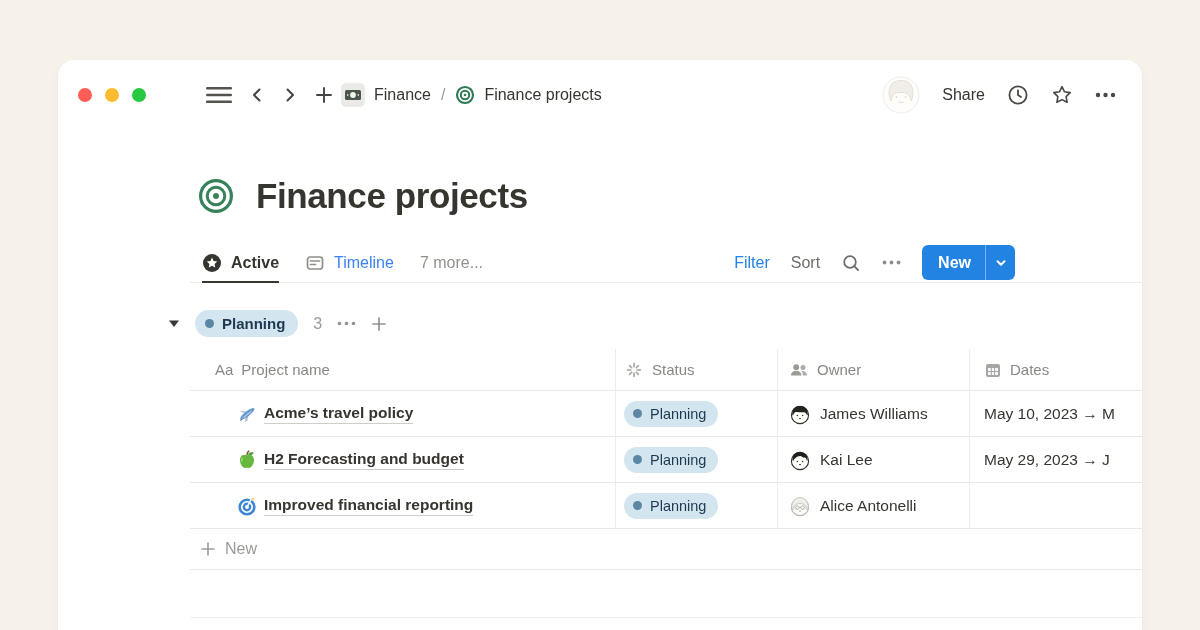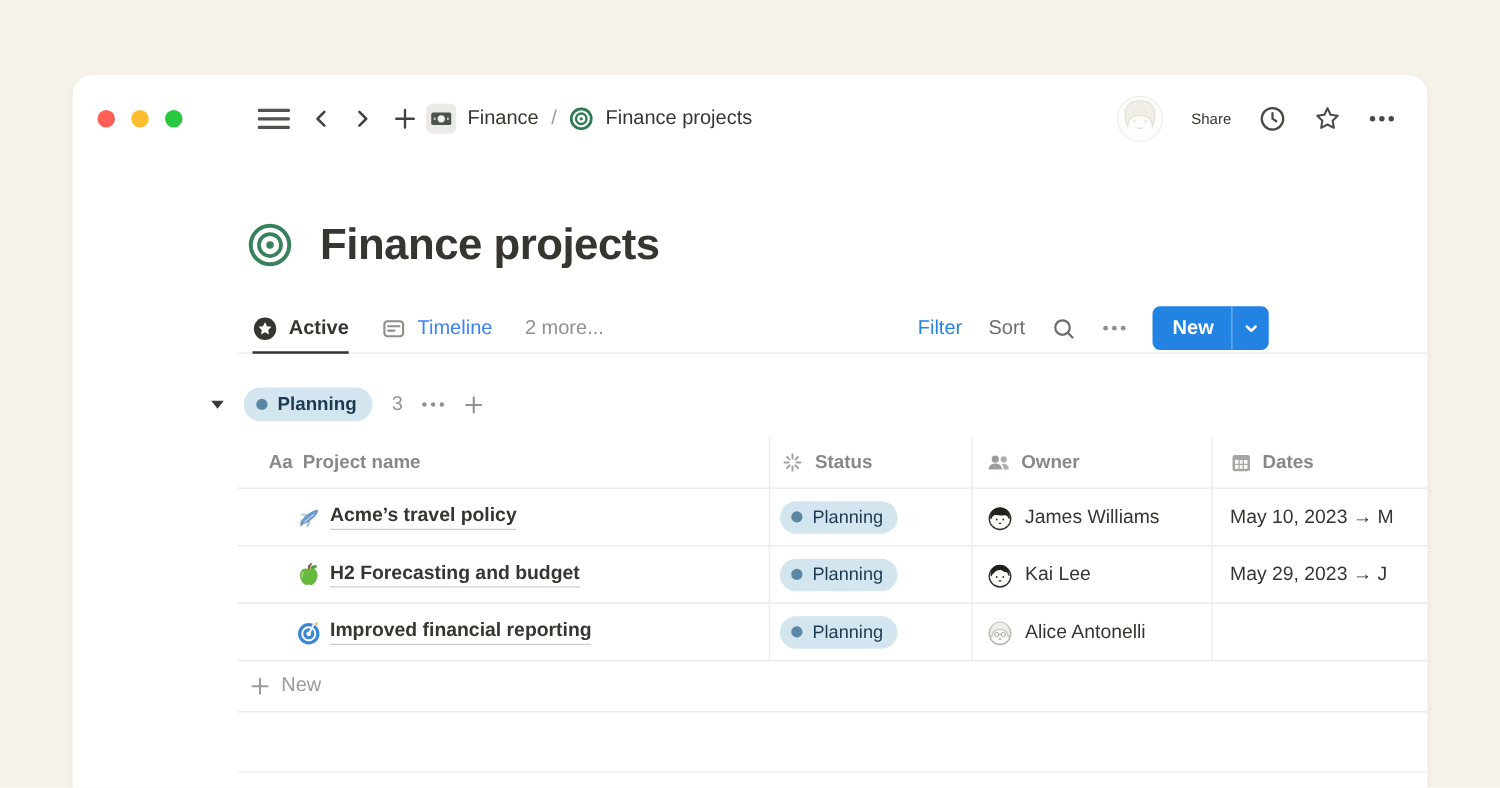--- a/index.html
+++ b/index.html
@@ -20,21 +20,21 @@
   .topbar { display:flex; align-items:center; padding:16px 26px 0 20px; }
   .lights { display:flex; gap:13px; }
   .light { width:14px; height:14px; border-radius:50%; }
   .tl-red{ background:#FF5F57; } .tl-yellow{ background:#FEBC2E; } .tl-green{ background:#28C840; }
   .topbar-nav { display:flex; align-items:center; margin-left:60px; gap:17px; }
   .icon-btn { display:flex; align-items:center; justify-content:center; }
   .breadcrumb { display:flex; align-items:center; gap:9px; margin-left:8px; font-size:16px; }
   .crumb-icon-box { width:24px; height:24px; border-radius:5px; background:#EBEAE6; display:flex; align-items:center; justify-content:center; }
   .crumb-sep { color:#9B9A97; margin:0 1px; }
   .topbar-right { margin-left:auto; display:flex; align-items:center; gap:22px; }
-  .share { font-size:12px; }
+  .share { font-size:16px; }
   .top-avatar { width:38px; height:38px; }
   
   .title-row { display:flex; align-items:center; gap:22px; margin:62px 0 0 140px; }
   .page-title { font-size:35px; font-weight:700; letter-spacing:-0.4px; }
   
   .viewbar { position:relative; margin-top:26px; height:41px; }
   .viewbar-border { position:absolute; left:132px; right:0; bottom:0; height:1px; background:#EDECEA; }
   .tabs { position:absolute; left:144px; top:0; height:41px; display:flex; align-items:center; gap:26px; }
   .tab { display:flex; align-items:center; gap:9px; font-size:16px; height:41px; position:relative; }
   .tab-active { font-weight:700; }
@@ -54,21 +54,21 @@
   .group-count { color:#9B9A97; font-size:16px; }
   
   .table { margin:12px 0 0 132px; width:952px; font-size:15.5px; }
   .t-head { display:flex; height:42px; color:#8A8884; font-size:15px; border-bottom:1px solid #E9E8E4; }
   .t-row { display:flex; height:46px; border-bottom:1px solid #E9E8E4; }
   .cell { display:flex; align-items:center; }
   .col-name { width:426px; border-right:1px solid #EDECE8; }
   .col-status { width:162px; border-right:1px solid #EDECE8; }
   .col-owner { width:192px; border-right:1px solid #EDECE8; }
   .col-dates { width:172px; }
-  .h-cell { gap:8px;font-weight:bold; }
+  .h-cell { gap:8px; }
   .h-name { padding-left:25px; } .h-status { padding-left:8px; } .h-owner { padding-left:11px; } .h-dates { padding-left:14px;align-items:center; }
   .aa { font-size:15px; }
   .c-name { padding-left:46px; gap:6px; }
   .name-link { font-weight:700; border-bottom:1px solid #CFCDC8; padding-bottom:1px; white-space:nowrap; }
   .c-status { padding-left:8px; }
   .status-pill { display:inline-flex; align-items:center; gap:8px; background:#D3E5EF; color:#1D3A52; border-radius:13px; height:26px; padding:0 12px 0 9px; font-size:14.5px; font-weight:500; }
   .c-owner { padding-left:11px; gap:9px; }
   .c-dates { padding-left:14px; white-space:nowrap; overflow:hidden; }
   .new-row { display:flex; align-items:center; height:41px; border-bottom:1px solid #E9E8E4; color:#9B9A97; font-size:16px; gap:9px; padding-left:10px; }
   
@@ -187,21 +187,21 @@
       </div>
       <div class="tab tab-muted">
         <span class="icon-btn">
           <svg width="20" height="20" viewBox="0 0 20 20">
               <rect x="2.5" y="4" width="15" height="12" rx="2.5" fill="none" stroke="#8F8E89" stroke-width="1.7"></rect>
               <path d="M5.5 8 H14.5 M5.5 11.5 H10.5" stroke="#8F8E89" stroke-width="1.7" stroke-linecap="round"></path>
             </svg>
         </span>
         <span>Timeline</span>
       </div>
-      <span class="more-views">2 more...</span>
+      <span class="more-views">7 more...</span>
     </div>
     <div class="view-actions">
       <span class="filter-label">Filter</span>
       <span class="sort-label">Sort</span>
       <span class="icon-btn">
         <svg width="20" height="20" viewBox="0 0 20 20">
             <circle cx="9" cy="9" r="5.8" fill="none" stroke="#6E6D68" stroke-width="1.8"></circle>
             <path d="M13.2 13.2 L17 17" stroke="#6E6D68" stroke-width="1.8" stroke-linecap="round"></path>
           </svg>
       </span>

